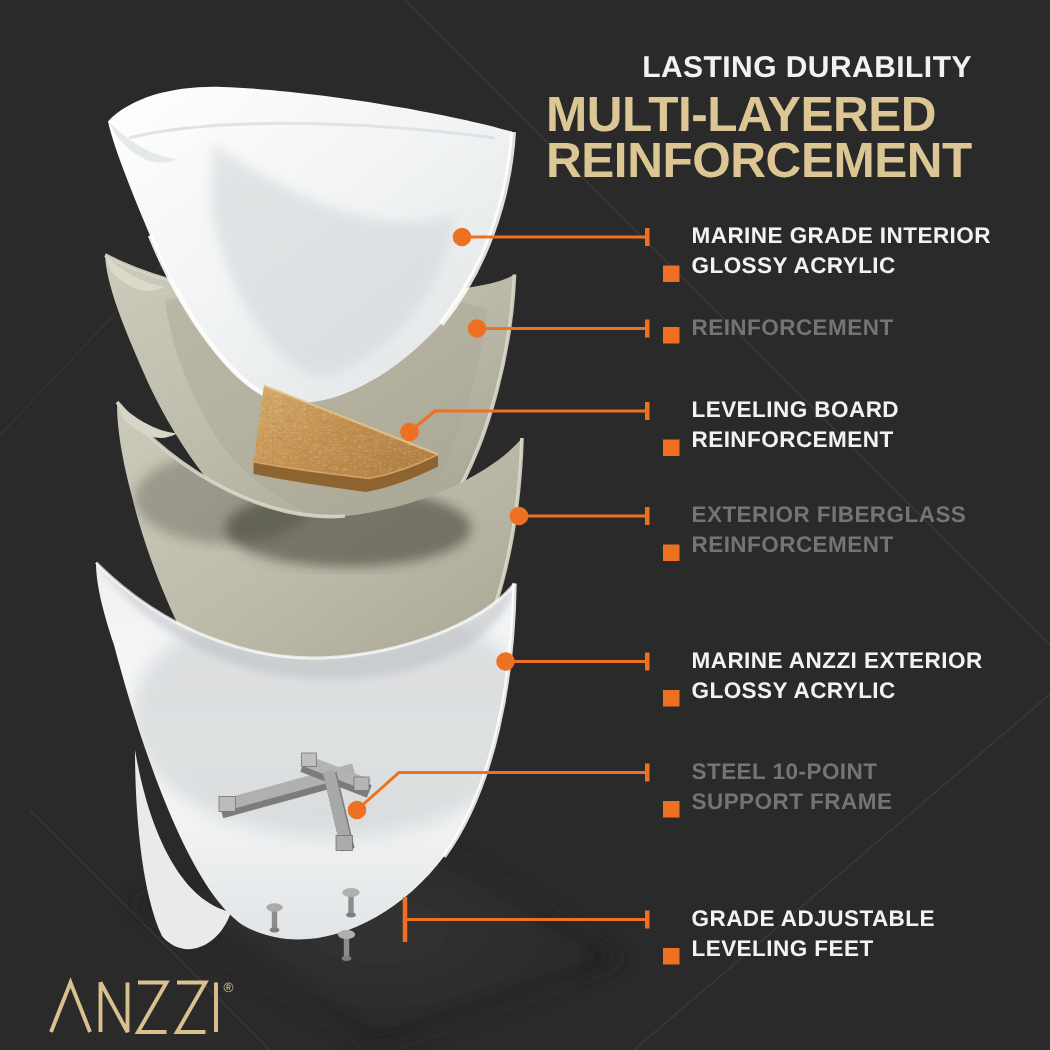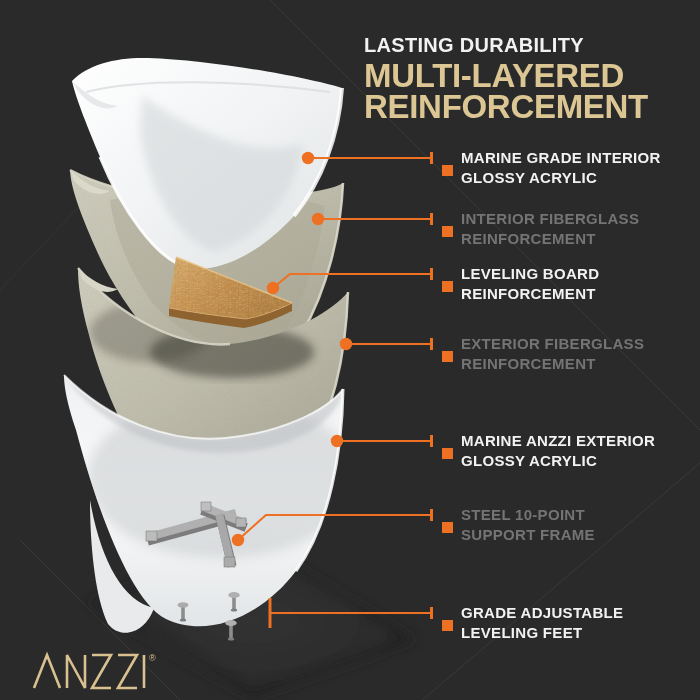--- a/index.html
+++ b/index.html
@@ -13,26 +13,27 @@
   .canvas{
     position:relative;width:700px;height:700px;overflow:hidden;
     background:var(--background);
     font-family:"Liberation Sans","DejaVu Sans",sans-serif;
   }
   .diagram-svg{position:absolute;left:0;top:0;width:700px;height:700px;}
   .header{position:absolute;left:364px;top:35px;line-height:1;}
   .eyebrow{
     color:var(--label-white);font-size:20px;font-weight:bold;letter-spacing:.3px;
     margin:0 0 5px 0;
+    text-align:right;
   }
   .title-line{
     color:var(--title-tan);font-size:33px;font-weight:bold;letter-spacing:-.3px;
     line-height:31px;margin:0;
   }
-  .callout{position:absolute;left:442px;display:flex;gap:8px;align-items:center;}
+  .callout{position:absolute;left:442px;display:flex;gap:8px;align-items:flex-end;}
   .callout .sq{
     width:11px;height:11px;margin-top:4px;flex:0 0 auto;
     background:var(--accent-orange);
   }
   .ctext{font-size:15px;font-weight:bold;letter-spacing:.3px;line-height:20px;}
   .c-white .ctext{color:var(--label-white);}
   .c-gray  .ctext{color:var(--label-gray);}
   .logo-wrap{position:absolute;left:31px;top:648px;width:142px;height:46px;}
   .sr{position:absolute;width:1px;height:1px;overflow:hidden;clip:rect(0 0 0 0);white-space:nowrap;}
 </style>
@@ -242,21 +243,20 @@
   <div class="callout c-white" style="top:148px">
     <span class="sq"></span>
     <div class="ctext">
       <div>MARINE GRADE INTERIOR</div>
       <div>GLOSSY ACRYLIC</div>
     </div>
   </div>
   <div class="callout c-gray" style="top:209px">
     <span class="sq"></span>
     <div class="ctext">
-      <div>INTERIOR FIBERGLASS</div>
       <div>REINFORCEMENT</div>
     </div>
   </div>
   <div class="callout c-white" style="top:264px">
     <span class="sq"></span>
     <div class="ctext">
       <div>LEVELING BOARD</div>
       <div>REINFORCEMENT</div>
     </div>
   </div>

